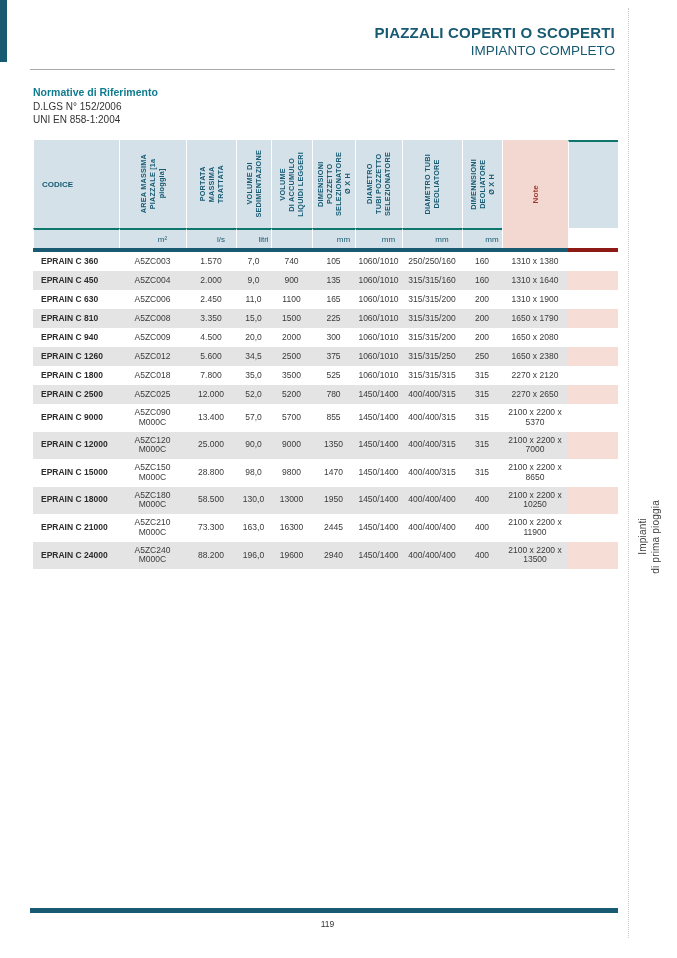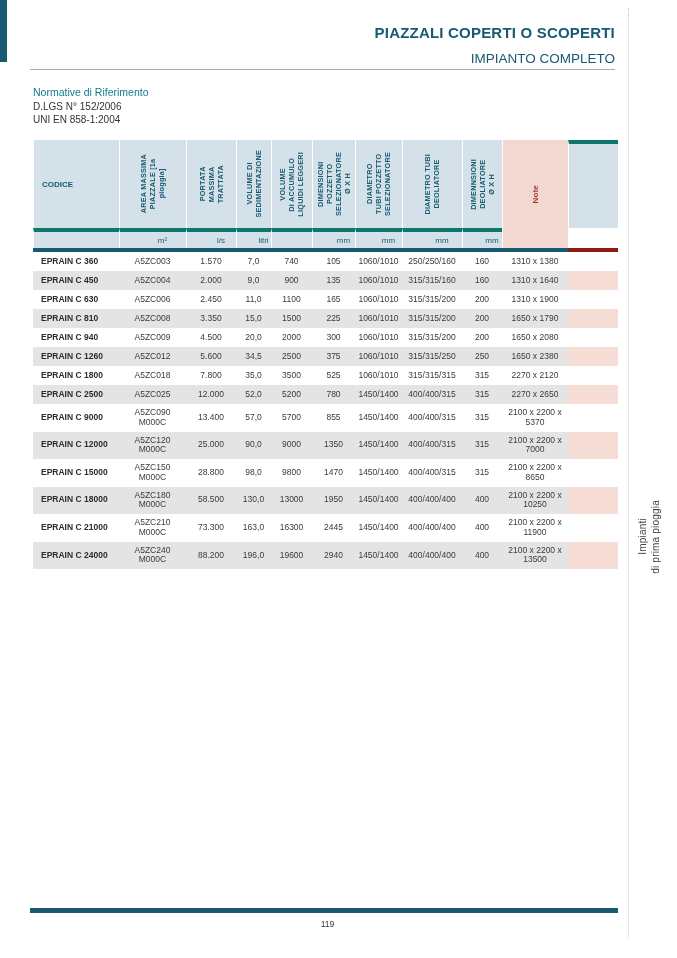--- a/index.html
+++ b/index.html
@@ -5,25 +5,25 @@
   html,body { margin:0; padding:0; background:#fff; }
   .page {
     position:relative; width:677px; height:958px; background:#fff;
     font-family:"Liberation Sans", sans-serif; overflow:hidden; color:#333;
   }
   .corner-bar { position:absolute; left:0; top:0; width:7px; height:62px; background:#175a72; }
   .dotted-rule { position:absolute; left:628px; top:8px; height:930px; width:0; border-left:1px dotted #c9c9c9; }
 
   .title-block { position:absolute; top:24px; right:62px; text-align:right; color:#175a72; }
   .title { font-size:15px; font-weight:bold; letter-spacing:0.2px; }
-  .subtitle { font-size:13.5px; margin-top:10px; }
+  .subtitle { font-size:13.5px; margin-top:2px; }
   .title-rule { position:absolute; top:69px; left:30px; width:585px; height:1px; background:#a9a9a9; }
 
   .normative { position:absolute; top:86px; left:33px; font-size:10px; line-height:1.3; }
-  .norm-head { color:#0f7b8f; font-weight:normal; font-size:10.5px; }
+  .norm-head { color:#0f7b8f; font-weight:bold; font-size:10.5px; }
   .norm-item { color:#333; }
 
   .table {
     position:absolute; top:140px; left:33px; width:585px;
     display:grid;
     grid-template-columns:86px 67px 50px 35px 41px 43px 47px 60px 40px 66px 50px;
     grid-template-rows:88px 20px 4px;
     grid-auto-rows:auto;
   }
   .th {
@@ -33,21 +33,21 @@
   }
   .th.horiz { justify-content:flex-start; padding-left:8px; font-size:8px; }
   .vtext {
     writing-mode:vertical-rl; transform:rotate(180deg);
     white-space:pre-line; line-height:1.25; letter-spacing:0.2px; text-align:center;
   }
   .th.note-head { grid-row:span 2; background:#f2d8d1; color:#9e3a2f; font-size:8px; }
   .unit {
     background:#d4e1e8; color:#175a72; font-size:8px;
     display:flex; align-items:center; justify-content:center;
-    border-left:1.5px solid #fff; border-top:4px solid #0f766e; box-sizing:border-box;padding-left:19px;
+    border-left:1.5px solid #fff; border-top:2px solid #0f766e; box-sizing:border-box;padding-left:19px;
   }
   .bar-main { grid-column:1 / 11; background:#175a72; }
   .bar-note { grid-column:11; background:#8e1a15; }
 
   .td {
     font-size:8.5px; color:#3a3a3a; background:#fff;
     display:flex; align-items:center; justify-content:center; text-align:center;
     padding:4px 2px; box-sizing:border-box; min-height:19px;
     white-space:pre-line; line-height:1.15;
   }

